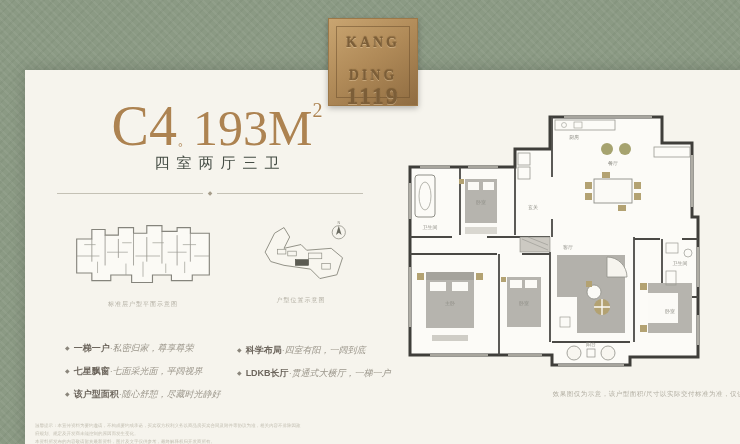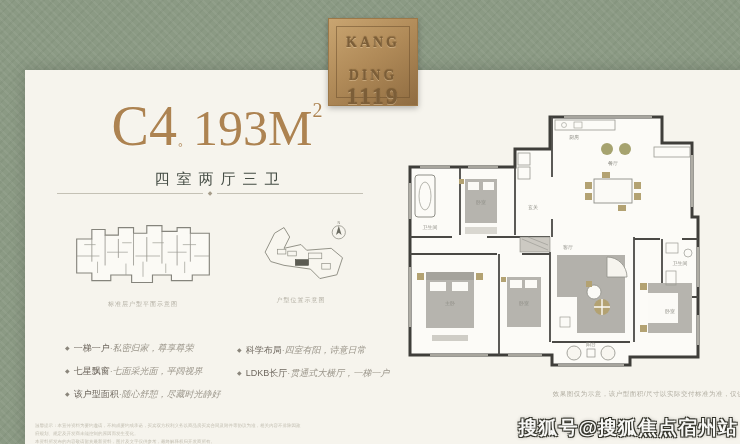--- a/index.html
+++ b/index.html
@@ -23,36 +23,36 @@
   .logo-l1,.logo-l2{font-size:14px;letter-spacing:3px;line-height:15px;font-weight:bold;margin-top:18px;}
   .logo-l3{font-size:24px;letter-spacing:2px;line-height:24px;font-weight:bold;margin-top:1px;}
   
   .left-panel{position:absolute;left:12px;top:28px;width:360px;text-align:center;}
   .big-title{font-family:"Liberation Serif",serif;color:#ad8351;line-height:1;
     text-shadow:0 1px 0 rgba(255,255,255,.5);}
   .bt-main{font-size:56px;letter-spacing:0px;}
   .bt-dot{font-size:16px;vertical-align:baseline;}
   .bt-area{font-size:50px;}
   .bt-sup{font-size:20px;vertical-align:top;position:relative;top:2px;}
-  .subtitle{margin-top:16px;font-family:"Liberation Serif",serif;font-size:15px;
+  .subtitle{margin-top:0;font-family:"Liberation Serif",serif;font-size:15px;
     letter-spacing:7px;padding-left:7px;color:#454d45;}
   .divider{position:absolute;left:32px;top:120px;width:306px;display:flex;align-items:center;}
   .divider .line{flex:1;height:1px;background:#c4c1b5;}
   .divider .dia{font-size:6px;color:#a69d8b;padding:0 5px;line-height:6px;}
   
   .mini-floor{position:absolute;left:42px;top:150px;width:152px;text-align:center;}
   .mini-site{position:absolute;left:224px;top:150px;width:104px;text-align:center;}
   .mini-cap{margin-top:4px;font-size:6px;color:#b3afa3;letter-spacing:1px;}
   
   .features-col{position:absolute;font-size:9px;line-height:12px;}
   .col1{left:40px;top:272px;width:172px;}
   .col2{left:212px;top:274px;width:168px;}
   .feat{margin-bottom:11px;white-space:nowrap;}
   .feat .mk{font-size:6px;color:#8a857b;vertical-align:1px;margin-right:4px;}
-  .feat .tt{font-weight:normal;color:#6e675e;}
+  .feat .tt{font-weight:bold;color:#6e675e;}
   .feat .ds{color:#9c978c;font-style:italic;}
   
   .main-plan{position:absolute;left:377px;top:16px;width:302px;height:284px;}
   .plan-caption{position:absolute;right:16px;top:320px;font-size:6.5px;color:#b3afa3;letter-spacing:.5px;}
   
   .disclaimer{position:absolute;left:10px;top:352px;width:268px;font-size:4.5px;
     line-height:1.8;color:#c2beb1;}
   .watermark{position:absolute;right:2px;bottom:3px;z-index:9;font-size:19px;font-weight:bold;
     letter-spacing:1px;color:#f8f8f6;
     text-shadow:-1px -1px 0 #35352c,1px -1px 0 #35352c,-1px 1px 0 #35352c,1px 1px 0 #35352c,0 0 4px rgba(0,0,0,.45);}
@@ -111,21 +111,21 @@
       </div>
       <div class="feat">
         <span class="mk">◆</span><span class="tt">七星飘窗</span><span class="ds">·七面采光面，平阔视界</span>
       </div>
       <div class="feat">
         <span class="mk">◆</span><span class="tt">该户型面积</span><span class="ds">·随心舒憩，尽藏时光静好</span>
       </div>
     </div>
     <div class="features-col col2">
       <div class="feat">
-        <span class="mk">◆</span><span class="tt">科学布局</span><span class="ds">·四室有阳，诗意日常</span>
+        <span class="mk">◆</span><span class="tt">科学布局</span><span class="ds">·四室有阳，一阔到底</span>
       </div>
       <div class="feat">
         <span class="mk">◆</span><span class="tt">LDKB长厅</span><span class="ds">·贯通式大横厅，一梯一户</span>
       </div>
     </div>
 
     <svg class="main-plan" viewBox="0 0 302 282">
 
       <path d="M8,80 H113 V62 H148 V30 H260 V56 H290 V130 H296 V270 H228 V278 H150 V268 H8 Z" fill="#fcfbf7" stroke="#3f3e3a" stroke-width="3" stroke-linejoin="miter"></path>
 
@@ -263,14 +263,13 @@
   </div>
 
   <div class="logo">
     <div class="logo-inner">
       <div class="logo-l1">KANG</div>
       <div class="logo-l2">DING</div>
       <div class="logo-l3">1119</div>
     </div>
   </div>
 
-  <div class="watermark">搜狐号@搜狐焦点宿州站</div>
 </div>
 
 </body></html>

